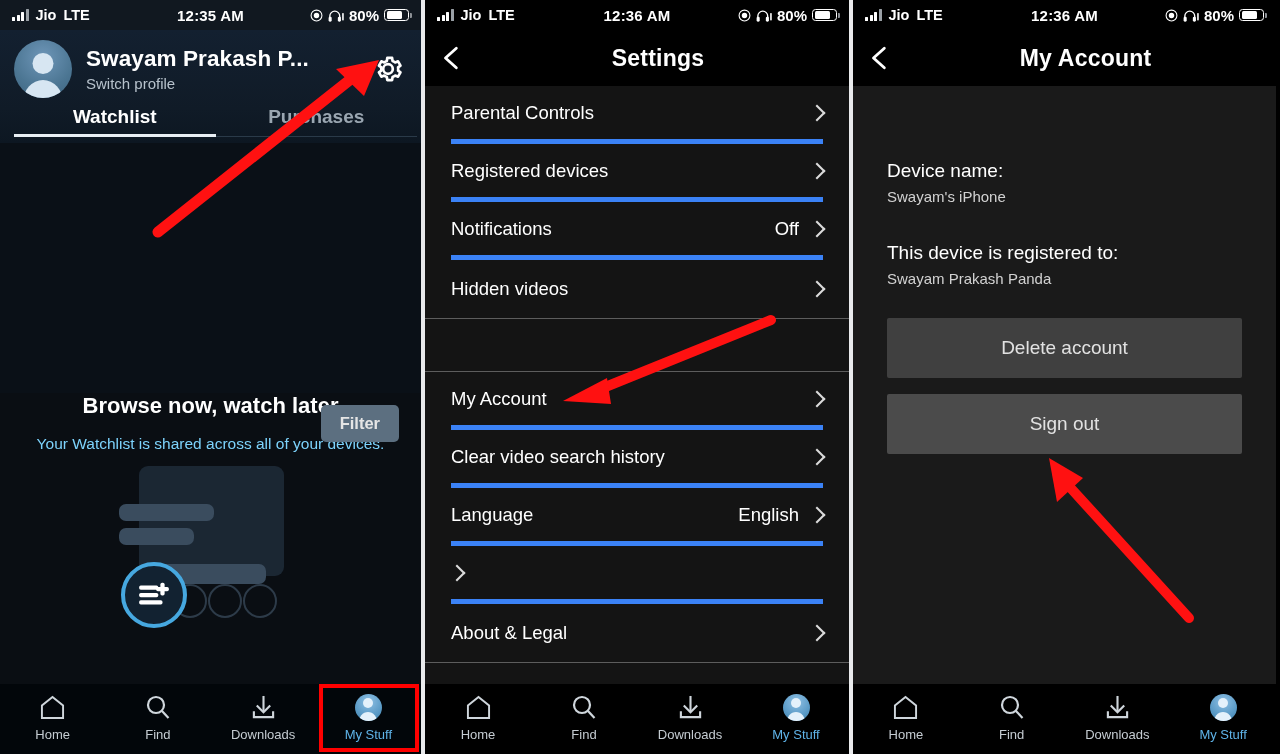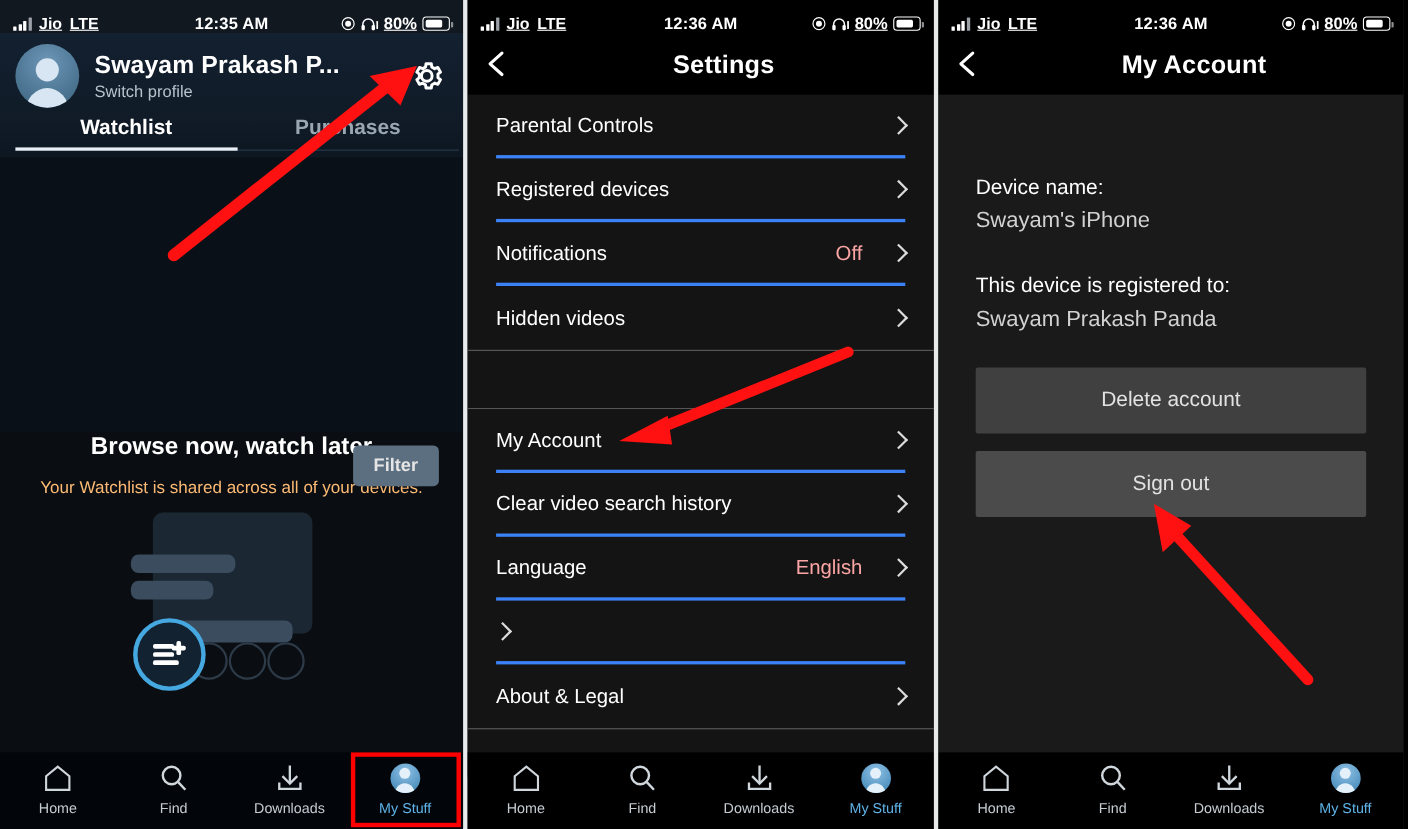--- a/index.html
+++ b/index.html
@@ -12,24 +12,23 @@
   .screens { display: flex; width: 1280px; height: 754px; }
 
   
   .panel { position: relative; height: 754px; overflow: hidden; background: #0b0f14; }
   .panel.p1 { width: 421px; background: #0a1017; }
   .panel.p2 { width: 428px; background: #121212; border-left: 4px solid #e9eaec; }
   .panel.p3 { width: 427px; background: #171717; border-left: 4px solid #e9eaec; }
 
   
   .statusbar {
-    height: 30px; display: flex; align-items: flex-end;
+    height: 30px; display: flex; align-items: center;
     padding: 0 12px; color: #fff; font-size: 14.5px; font-weight: bold;
     position: relative;
-    text-decoration: underline;
   }
   .p1 .statusbar { background: #111820; }
   .p2 .statusbar, .p3 .statusbar { background: #000; }
   .sb-left { display: flex; align-items: center; gap: 7px; }
   .bars { display: flex; align-items: flex-end; gap: 1.5px; height: 12px; }
   .bars i { display: block; width: 3px; background: #fff; border-radius: .5px; }
   .bars i:nth-child(1) { height: 4px; }
   .bars i:nth-child(2) { height: 6.5px; }
   .bars i:nth-child(3) { height: 9px; }
   .bars i:nth-child(4) { height: 12px; background: #9aa0a6; }
@@ -101,21 +100,21 @@
   .art-l3 { left: 45px; top: 98px; width: 110px; height: 20px; }
   .art-circle { position: absolute; top: 118px; width: 34px; height: 34px; border-radius: 50%; border: 2px solid #2d3b49; }
   .art-c1 { left: 62px; } .art-c2 { left: 97px; } .art-c3 { left: 132px; }
   .art-badge {
     position: absolute; left: 10px; top: 96px; width: 66px; height: 66px; border-radius: 50%;
     border: 4px solid #46a8e0; background: #122231;
     display: flex; align-items: center; justify-content: center;
   }
 
   .empty-title { text-align: center; font-size: 22px; font-weight: bold; color: #fff; margin-top: 250px; }
-  .empty-sub { text-align: center; font-size: 15.5px; color: #fdba74; margin-top: 16px; }
+  .empty-sub { text-align: center; font-size: 15.5px; color: #7dd3fc; margin-top: 16px; }
   .browse-btn {
     display: block; margin: 34px auto 0; background: transparent; color: #fff;
     border: 1px solid #8d98a3; border-radius: 4px; font-size: 17.5px; font-weight: bold;
     padding: 14px 0; width: 130px; text-align: center;
   }
 
   
   .tabbar {
     position: absolute; left: 0; bottom: 0; width: 100%; height: 70px;
     display: flex; align-items: flex-start; padding-top: 8px; background: #000;
@@ -145,33 +144,33 @@
   .back-btn { width: 26px; height: 26px; display: flex; align-items: center; justify-content: center; }
   .nav-title {
     position: absolute; left: 0; right: 0; text-align: center;
     font-size: 23px; font-weight: bold; color: #fff; letter-spacing: .2px; padding-left: 42px;
   }
 
   
   .settings-list { background: #141414; }
   .srow {
     height: 58px; display: flex; align-items: center;
-    margin: 0 26px; border-bottom: 3px solid #3b82f6; position: relative;
+    margin: 0 26px; border-bottom: 5px solid #3b82f6; position: relative;
   }
   .srow:last-child { border-bottom: none; }
   .srow .s-label { font-size: 18.5px; color: #fff; flex: 1; }
-  .srow .s-value { font-size: 18.5px; color: #fca5a5; margin-right: 27px; }
+  .srow .s-value { font-size: 18.5px; color: #ffffff; margin-right: 12px; }
   .chev { width: 12px; height: 12px; border-top: 2.4px solid #dcdcdc; border-right: 2.4px solid #dcdcdc; transform: rotate(45deg); }
   .group-gap { height: 54px; background: #141414; border-top: 1px solid #5d5d5d; border-bottom: 1px solid #5d5d5d; }
   .tail-gap { height: 45px; background: #141414; border-top: 1px solid #5d5d5d; }
 
   
   .acct-body { background: #1a1a1a; height: calc(754px - 30px - 56px - 70px); padding: 70px 34px 0; }
   .acct-lbl { font-size: 19px; color: #fff; line-height: 1.55; }
-  .acct-val { font-size: 20px; color: #d2d2d2; line-height: 1.55; }
+  .acct-val { font-size: 15px; color: #d2d2d2; line-height: 1.55; }
   .acct-block + .acct-block { margin-top: 29px; }
   .big-btn {
     display: block; width: 100%; margin-top: 28px; border: none;
     background: #404040; color: #e2e2e2; font-size: 19px;
     padding: 19px 0; text-align: center; border-radius: 2px;
   }
   .big-btn.second { background: #4b4b4b; margin-top: 16px; }
 
   
   .arrow { position: absolute; pointer-events: none; z-index: 30; }

